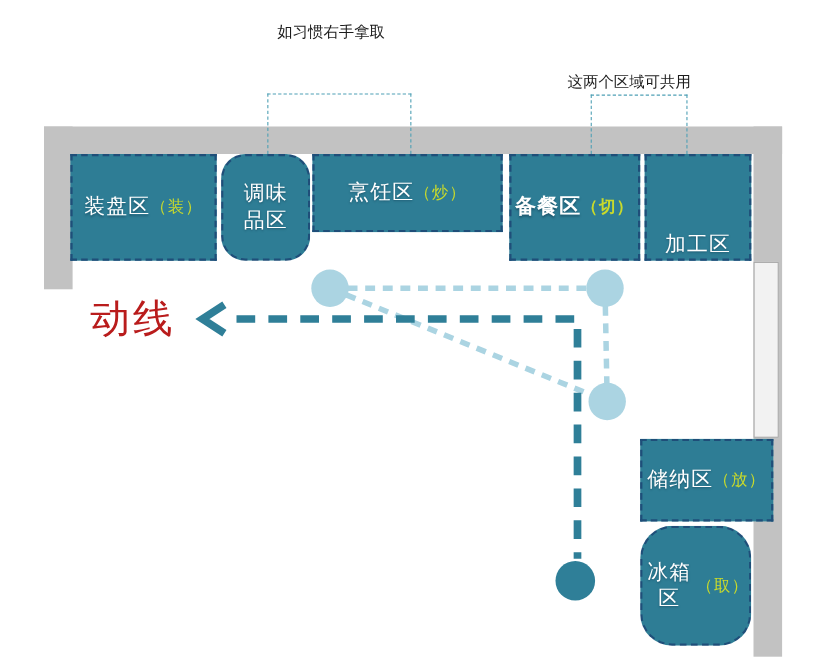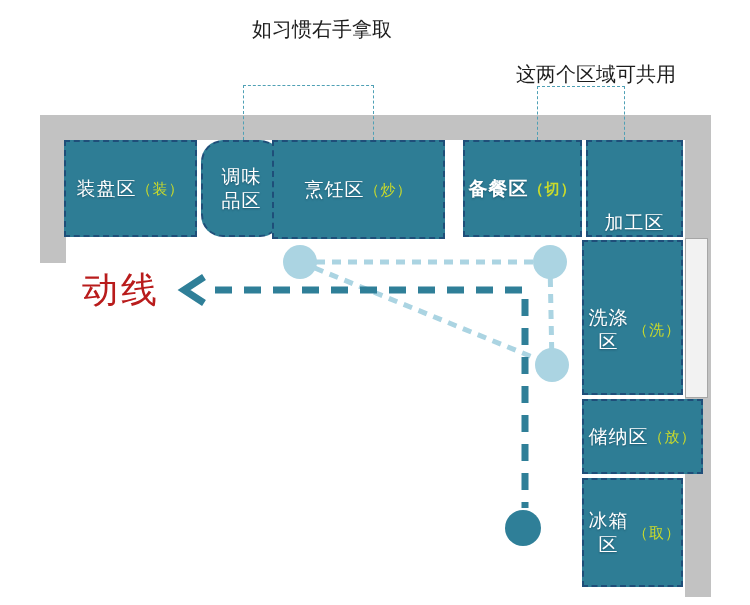--- a/index.html
+++ b/index.html
@@ -28,28 +28,28 @@
 
   .zone{position:absolute;background:var(--zone-fill);border:2px dashed var(--zone-border);
     box-sizing:border-box;display:flex;align-items:center;justify-content:center;
     color:#fff;text-align:center;}
   .zone-name{font-size:19px;line-height:24px;letter-spacing:1px;
     text-shadow:0 1px 2px rgba(10,40,60,.45);}
   .zone-sub{font-size:15px;line-height:21px;color:var(--sub-label-green);letter-spacing:1px;}
   .zone-plating{left:64px;top:140px;width:133px;height:97px;}
   .zone-seasoning{left:201px;top:140px;width:81px;height:97px;border-radius:22px;}
   .zone-seasoning .zone-name{display:inline-block;max-width:46px;}
-  .zone-cooking{left:272px;top:140px;width:173px;height:99px;}
+  .zone-cooking{left:284px;top:140px;width:173px;height:71px;}
   .zone-prep{left:463px;top:140px;width:119px;height:97px;font-weight:bold;}
   .zone-processing{left:586px;top:140px;width:97px;height:97px;align-items:flex-end;}
   .zone-washing{left:582px;top:240px;width:101px;height:155px;padding-top:24px;}
   .zone-storage{left:582px;top:399px;width:121px;height:75px;}
-  .zone-fridge{left:582px;top:478px;width:101px;height:109px;}
+  .zone-fridge{left:582px;top:478px;width:101px;height:109px;border-radius:29px;}
 
-  .note{position:absolute;color:var(--text-black);font-size:20px;line-height:19px;}
+  .note{position:absolute;color:var(--text-black);font-size:14px;line-height:19px;}
   .note-swap{left:252px;top:20px;}
   .note-share{left:516px;top:65px;}
 
   .bracket{position:absolute;border:1px dashed var(--annotation-dash);border-bottom:none;}
   .bracket-swap{left:243px;top:85px;width:129px;height:54px;}
   .bracket-share{left:537px;top:86px;width:86px;height:53px;}
 
   .flow-label{position:absolute;left:82px;top:266px;font-size:36px;letter-spacing:3px;
     color:#b91c1c;}
 
@@ -90,24 +90,20 @@
     <span class="zone-sub">（炒）</span>
   </div>
   <div class="zone zone-prep">
     <span class="zone-name">备餐区</span>
     <span class="zone-sub">（切）</span>
   </div>
   <div class="zone zone-processing">
     <span class="zone-name">加工区</span>
   </div>
 
-  <div class="zone zone-washing">
-    <span class="zone-name">洗涤区</span>
-    <span class="zone-sub">（洗）</span>
-  </div>
   <div class="zone zone-storage">
     <span class="zone-name">储纳区</span>
     <span class="zone-sub">（放）</span>
   </div>
   <div class="zone zone-fridge">
     <span class="zone-name">冰箱区</span>
     <span class="zone-sub">（取）</span>
   </div>
 
   <svg class="overlay" width="750" height="605" viewBox="0 0 750 605">

